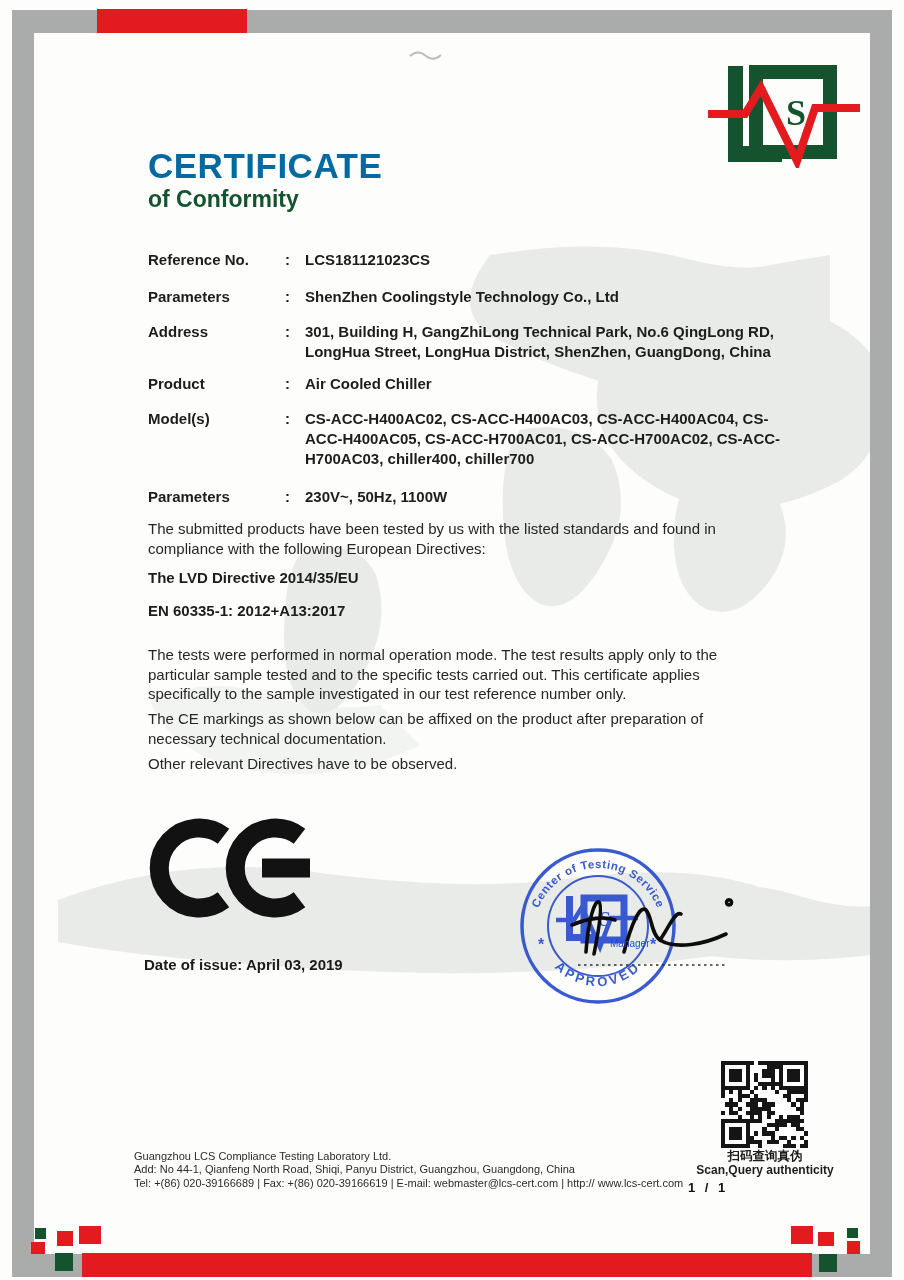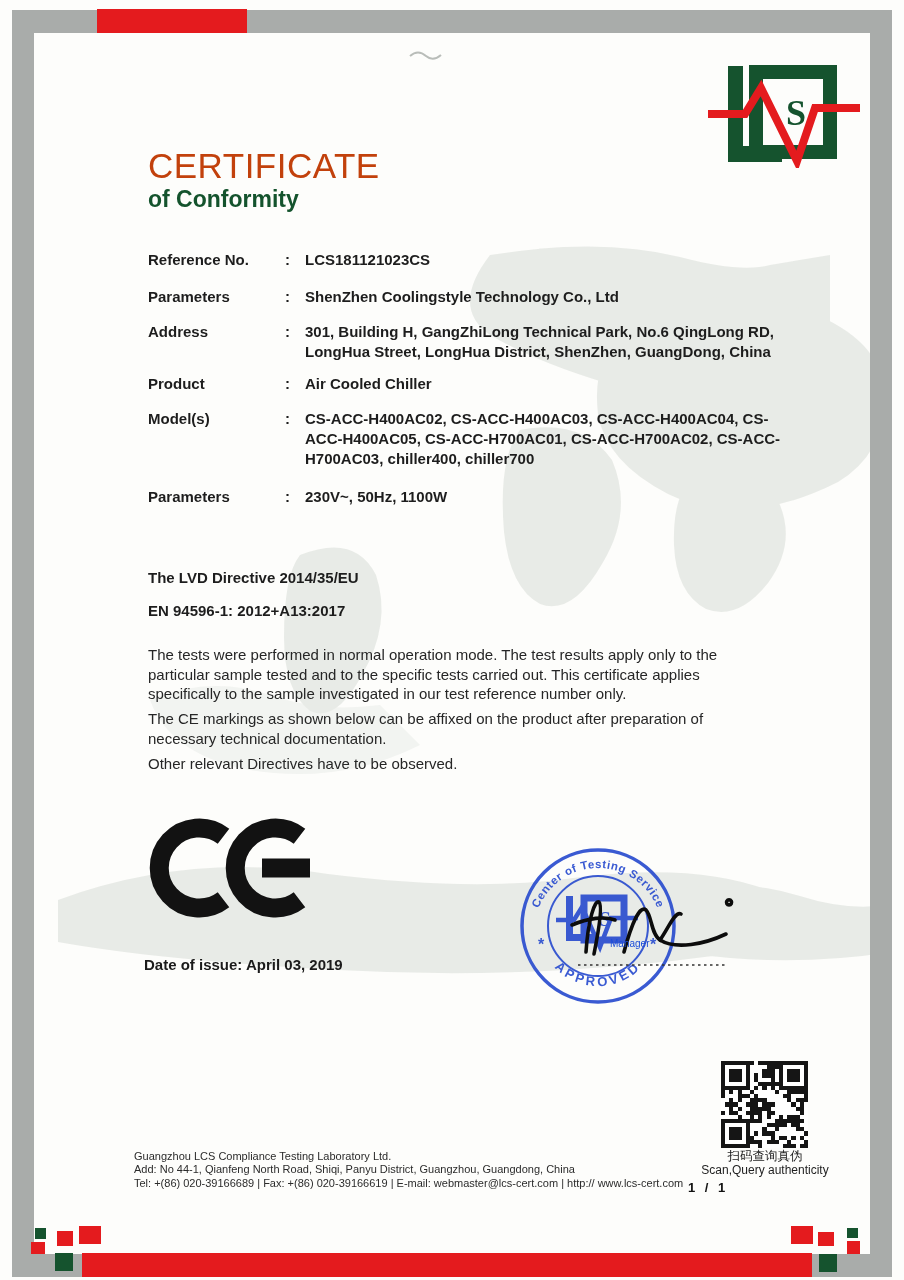--- a/index.html
+++ b/index.html
@@ -5,38 +5,38 @@
   *{margin:0;padding:0;box-sizing:border-box}
   html,body{background:#fff}
   .page{position:relative;width:904px;height:1280px;background:#fdfdfb;overflow:hidden;
         font-family:"Liberation Sans",sans-serif;color:var(--text,#222)}
   .abs{position:absolute}
   
   .frame{position:absolute;background:var(--frame-gray,#a9acaa)}
   .redseg{position:absolute;background:var(--accent-red,#e41b1e)}
   .greenseg{position:absolute;background:var(--brand-green,#15532e)}
   
-  .title{position:absolute;left:148px;top:146px;font-size:35px;font-weight:normal;letter-spacing:.5px;color:#c2410c}
+  .title{position:absolute;left:148px;top:146px;font-size:35px;font-weight:bold;letter-spacing:.5px;color:#0369a1}
   .subtitle{position:absolute;left:148px;top:186px;font-size:23px;font-weight:bold;color:#14532d}
   
   .frow{position:absolute;left:148px;width:636px;display:flex;font-size:15px;font-weight:bold;color:#1d1d1d;line-height:20px}
   .frow .lbl{width:137px;flex:none}
   .frow .col{width:20px;flex:none}
   .frow .val{flex:1}
   
   .para{position:absolute;left:148px;width:594px;font-size:15px;line-height:19.5px;color:#262626}
   .pbold{font-weight:bold;color:#1d1d1d}
   .date{position:absolute;left:144px;top:956px;font-size:15px;font-weight:bold;color:#1b1b1b}
   .mgr{position:absolute;left:610px;top:938px;font-size:10px;color:#1d4ed8}
   
   .foot{position:absolute;left:134px;top:1150px;font-size:11px;line-height:13.4px;color:#2b2b2b}
   .qr{position:absolute;left:721px;top:1061px;width:87px;height:87px;display:grid;
       grid-template-columns:repeat(21,1fr);grid-auto-rows:1fr;background:#fff}
   .qr .on{background:#151515}
-  .qrcap{position:absolute;left:688px;width:154px;text-align:center;font-weight:normal;color:#1d1d1d}
+  .qrcap{position:absolute;left:688px;width:154px;text-align:center;font-weight:bold;color:#1d1d1d}
   .qrzh{top:1148px;font-size:12.5px}
   .qren{top:1163px;font-size:12px}
   .pg{position:absolute;left:688px;top:1180px;width:154px;text-align:left;font-size:13px;font-weight:bold;letter-spacing:3px;color:#111}
   svg{display:block}
 </style>
 </head>
 <body>
 
 <div class="page">
 
@@ -108,22 +108,23 @@
     <span class="lbl">Model(s)</span>
     <span class="col">:</span>
     <span class="val">CS-ACC-H400AC02, CS-ACC-H400AC03, CS-ACC-H400AC04, CS-ACC-H400AC05, CS-ACC-H700AC01, CS-ACC-H700AC02, CS-ACC-H700AC03, chiller400, chiller700</span>
   </div>
   <div class="frow" style="top:487px">
     <span class="lbl">Parameters</span>
     <span class="col">:</span>
     <span class="val">230V~, 50Hz, 1100W</span>
   </div>
 
+  <div class="para" style="top:519px">The submitted products have been tested by us with the listed standards and found in compliance with the following European Directives:</div>
   <div class="para pbold" style="top:568px">The LVD Directive 2014/35/EU</div>
-  <div class="para pbold" style="top:601px">EN 94596-1: 2012+A13:2017</div>
+  <div class="para pbold" style="top:601px">EN 60335-1: 2012+A13:2017</div>
   <div class="para" style="top:645px">The tests were performed in normal operation mode. The test results apply only to the particular sample tested and to the specific tests carried out. This certificate applies specifically to the sample investigated in our test reference number only.</div>
   <div class="para" style="top:709px">The CE markings as shown below can be affixed on the product after preparation of necessary technical documentation.</div>
   <div class="para" style="top:754px">Other relevant Directives have to be observed.</div>
 
   <svg class="abs" style="left:146px;top:813px" width="178" height="110" viewBox="0 0 178 110">
     <g fill="none" stroke="#121212" stroke-width="19">
       <path d="M77.5,23.2 A40,40 0 1 0 77.5,86.8"></path>
       <path d="M153.5,23.2 A40,40 0 1 0 153.5,86.8"></path>
       <path d="M116,55 H164"></path>
     </g>

